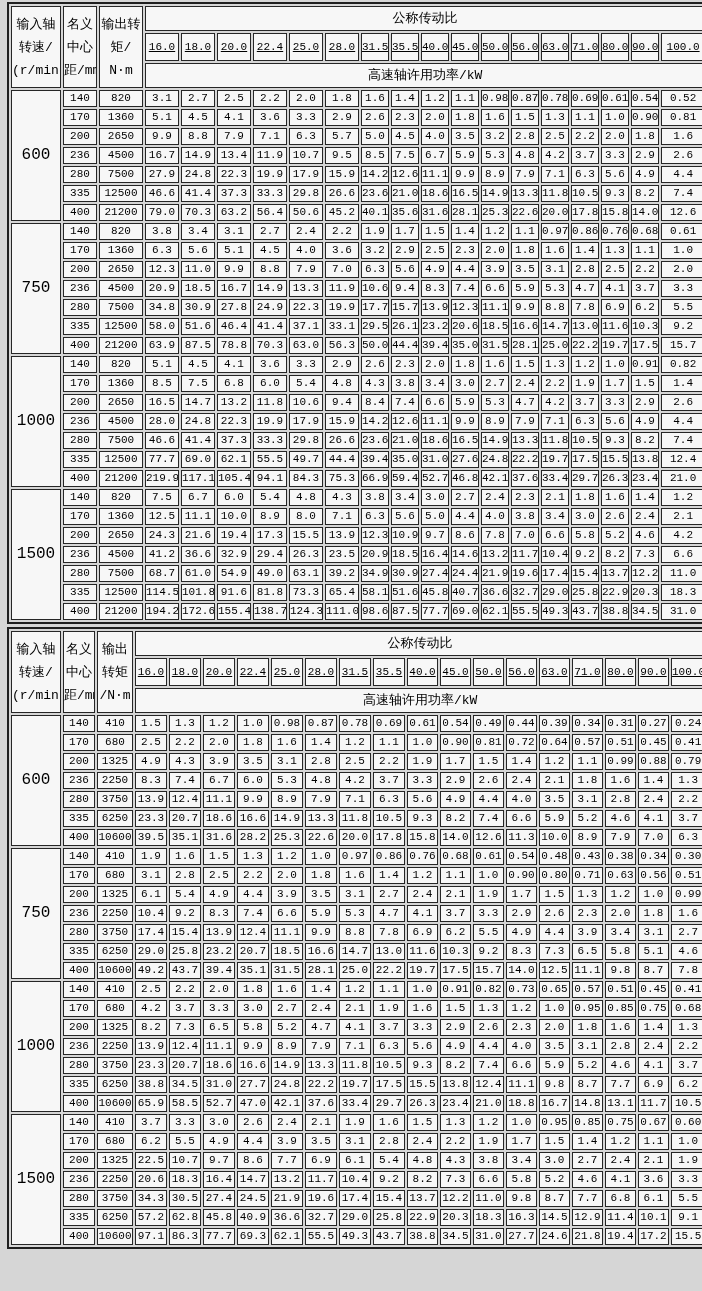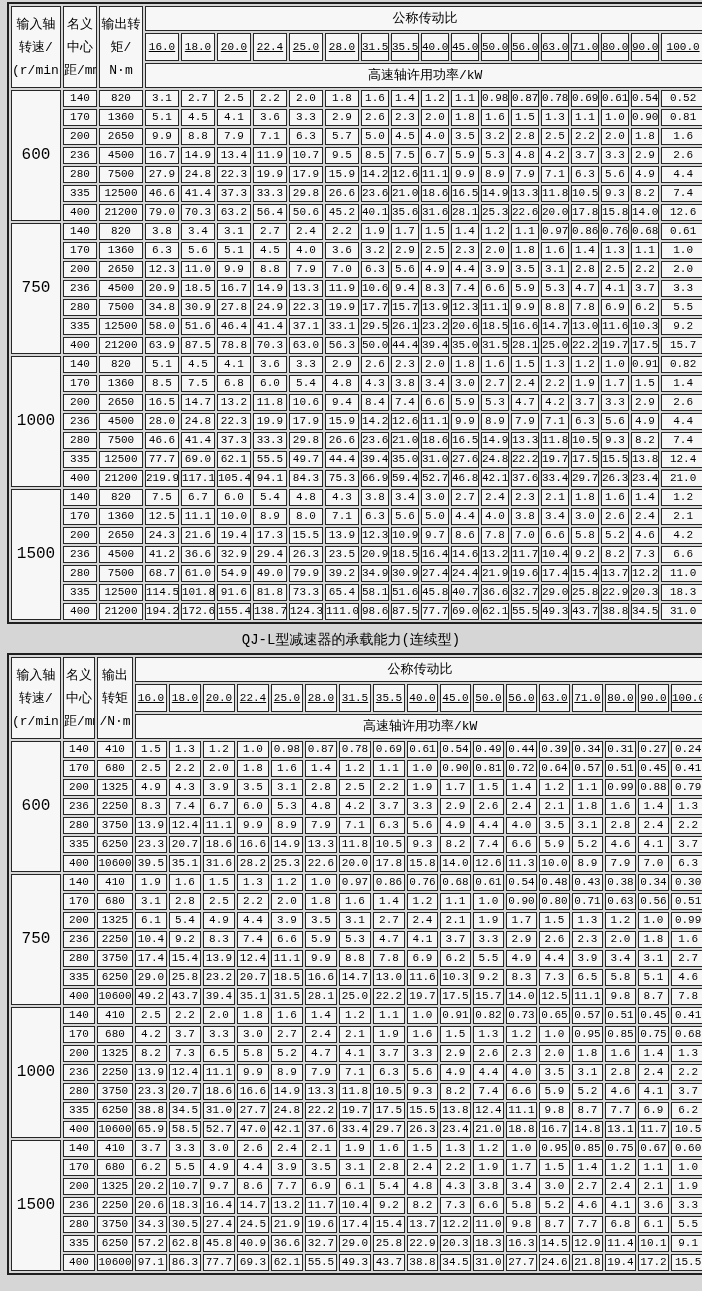--- a/index.html
+++ b/index.html
@@ -641,21 +641,21 @@
             <td>7.3</td>
             <td>6.6</td>
           </tr>
           <tr>
             <td>280</td>
             <td>7500</td>
             <td>68.7</td>
             <td>61.0</td>
             <td>54.9</td>
             <td>49.0</td>
-            <td>79.9</td>
+            <td>63.1</td>
             <td>39.2</td>
             <td>34.9</td>
             <td>30.9</td>
             <td>27.4</td>
             <td>24.4</td>
             <td>21.9</td>
             <td>19.6</td>
             <td>17.4</td>
             <td>15.4</td>
             <td>13.7</td>
@@ -702,21 +702,20 @@
             <td>43.7</td>
             <td>38.8</td>
             <td>34.5</td>
             <td>31.0</td>
           </tr>
         </tbody>
       </table>
   </section>
 
   <section class="block2">
-    <div class="tbl-title">QJ-L型减速器的承载能力(连续型)</div>
     <table class="cap">
         <colgroup>
           <col style="width: 50px;">
           <col style="width: 32px;">
           <col style="width: 36px;">
           <col style="width: 32px;">
           <col style="width: 32px;">
           <col style="width: 32px;">
           <col style="width: 32px;">
           <col style="width: 32px;">
@@ -1251,21 +1250,21 @@
             <td>1.7</td>
             <td>1.5</td>
             <td>1.4</td>
             <td>1.2</td>
             <td>1.1</td>
             <td>1.0</td>
           </tr>
           <tr>
             <td>200</td>
             <td>1325</td>
-            <td>20.2</td>
+            <td>22.5</td>
             <td>10.7</td>
             <td>9.7</td>
             <td>8.6</td>
             <td>7.7</td>
             <td>6.9</td>
             <td>6.1</td>
             <td>5.4</td>
             <td>4.8</td>
             <td>4.3</td>
             <td>3.8</td>

